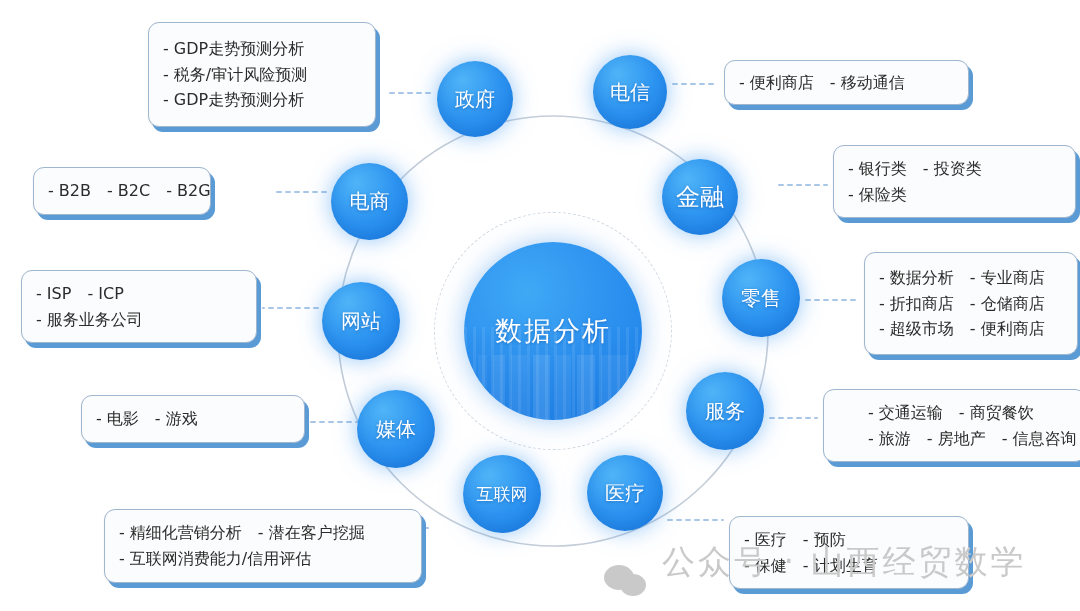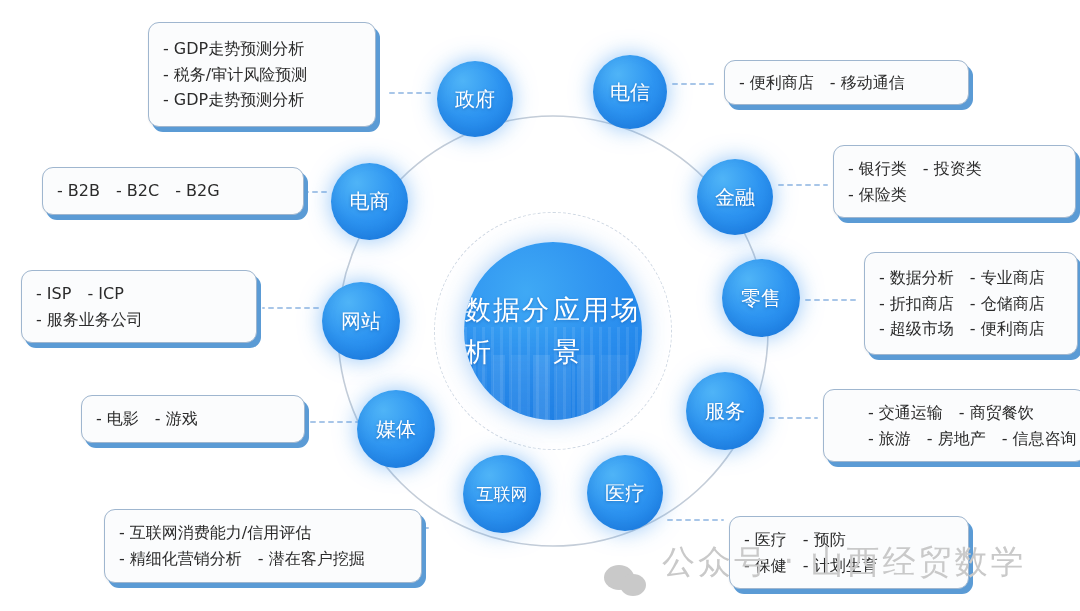--- a/index.html
+++ b/index.html
@@ -130,32 +130,31 @@
         <line x1="318" y1="308" x2="263" y2="308" stroke="#a8c6e8" stroke-width="2" stroke-dasharray="4 5" stroke-linecap="round"></line>
         <line x1="326" y1="192" x2="274" y2="192" stroke="#a8c6e8" stroke-width="2" stroke-dasharray="4 5" stroke-linecap="round"></line>
       </g>
   </svg>
 
   <div class="hub-dashed"></div>
   <div class="hub">
     <div class="city"></div>
     <div class="hub-text">
       <span>数据分析</span>
-      <span>应用场景</span>
     </div>
   </div>
 
   <div id="nodes-layer">
       <div class="node" style="left: 437px; top: 61px; width: 76px; height: 76px; font-size: 20px;">
         <span>政府</span>
       </div>
       <div class="node" style="left: 593px; top: 55px; width: 74px; height: 74px; font-size: 20px;">
         <span>电信</span>
       </div>
-      <div class="node" style="left: 697px; top: 159px; width: 76px; height: 76px; font-size: 20px; text-align: center;">
+      <div class="node" style="left: 662px; top: 159px; width: 76px; height: 76px; font-size: 24px; text-align: center;">
         <span>金融</span>
       </div>
       <div class="node" style="left: 722px; top: 259px; width: 78px; height: 78px; font-size: 20px;">
         <span>零售</span>
       </div>
       <div class="node" style="left: 686px; top: 372px; width: 78px; height: 78px; font-size: 20px;">
         <span>服务</span>
       </div>
       <div class="node" style="left: 587px; top: 455px; width: 76px; height: 76px; font-size: 20px;">
         <span>医疗</span>
@@ -194,31 +193,31 @@
       </div>
       <div class="box" style="left: 823px; top: 389px; width: 263px; height: 73px; font-size: 16px; padding-left: 44px;">
         <div class="line"><span class="it">- 交通运输</span><span class="it">- 商贸餐饮</span></div>
         <div class="line"><span class="it">- 旅游</span><span class="it">- 房地产</span><span class="it">- 信息咨询</span></div>
       </div>
       <div class="box" style="left: 729px; top: 500px; width: 240px; height: 73px; font-size: 16px; margin-top: 16px;">
         <div class="line"><span class="it">- 医疗</span><span class="it">- 预防</span></div>
         <div class="line"><span class="it">- 保健</span><span class="it">- 计划生育</span></div>
       </div>
       <div class="box" style="left: 104px; top: 509px; width: 318px; height: 74px; font-size: 16px;">
+        <div class="line"><span class="it">- 精细化营销分析</span><span class="it">- 潜在客户挖掘</span></div>
         <div class="line"><span class="it">- 互联网消费能力/信用评估</span></div>
-        <div class="line"><span class="it">- 精细化营销分析</span><span class="it">- 潜在客户挖掘</span></div>
       </div>
       <div class="box" style="left: 81px; top: 395px; width: 224px; height: 48px; font-size: 16px;">
         <div class="line"><span class="it">- 电影</span><span class="it">- 游戏</span></div>
       </div>
       <div class="box" style="left: 21px; top: 270px; width: 236px; height: 73px; font-size: 16px;">
         <div class="line"><span class="it">- ISP</span><span class="it">- ICP</span></div>
         <div class="line"><span class="it">- 服务业务公司</span></div>
       </div>
-      <div class="box" style="left: 42px; top: 167px; width: 262px; height: 48px; font-size: 16px;">
+      <div class="box" style="left: 33px; top: 167px; width: 178px; height: 48px; font-size: 16px;">
         <div class="line"><span class="it">- B2B</span><span class="it">- B2C</span><span class="it">- B2G</span></div>
       </div>
     </div>
 
   <div id="watermark">
     <span class="wx">
       <span class="b1"></span>
         <span class="b2"></span>
     </span>
     <span>公众号 · 山西经贸数学 ...</span>

